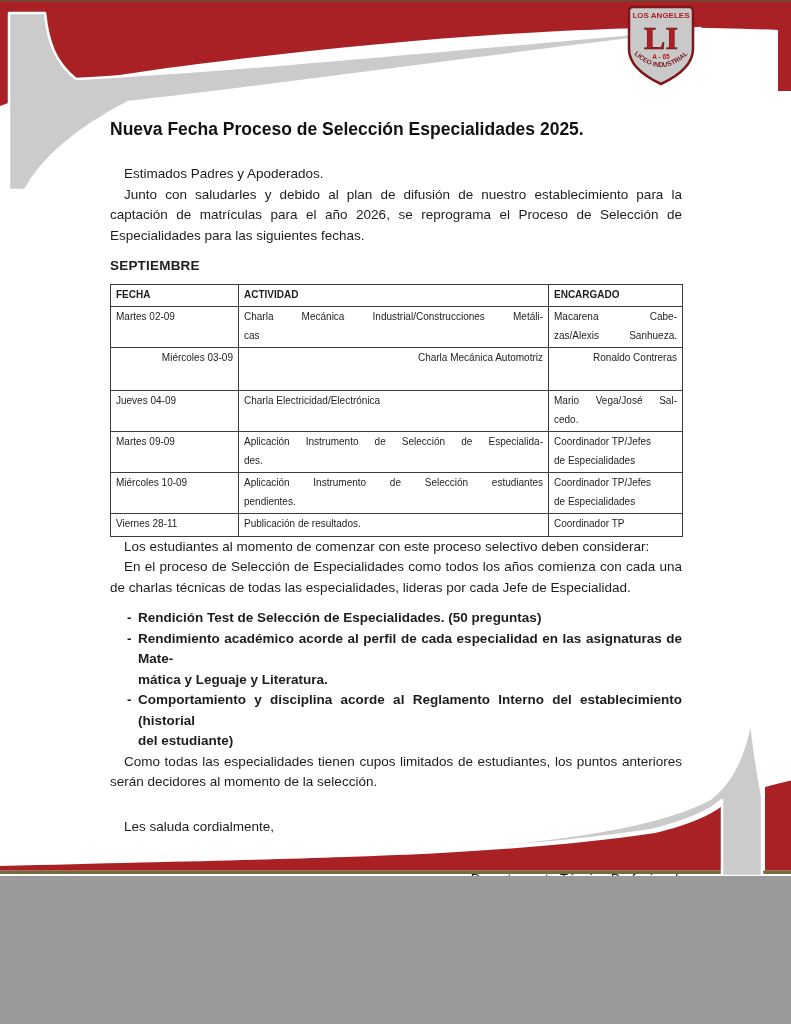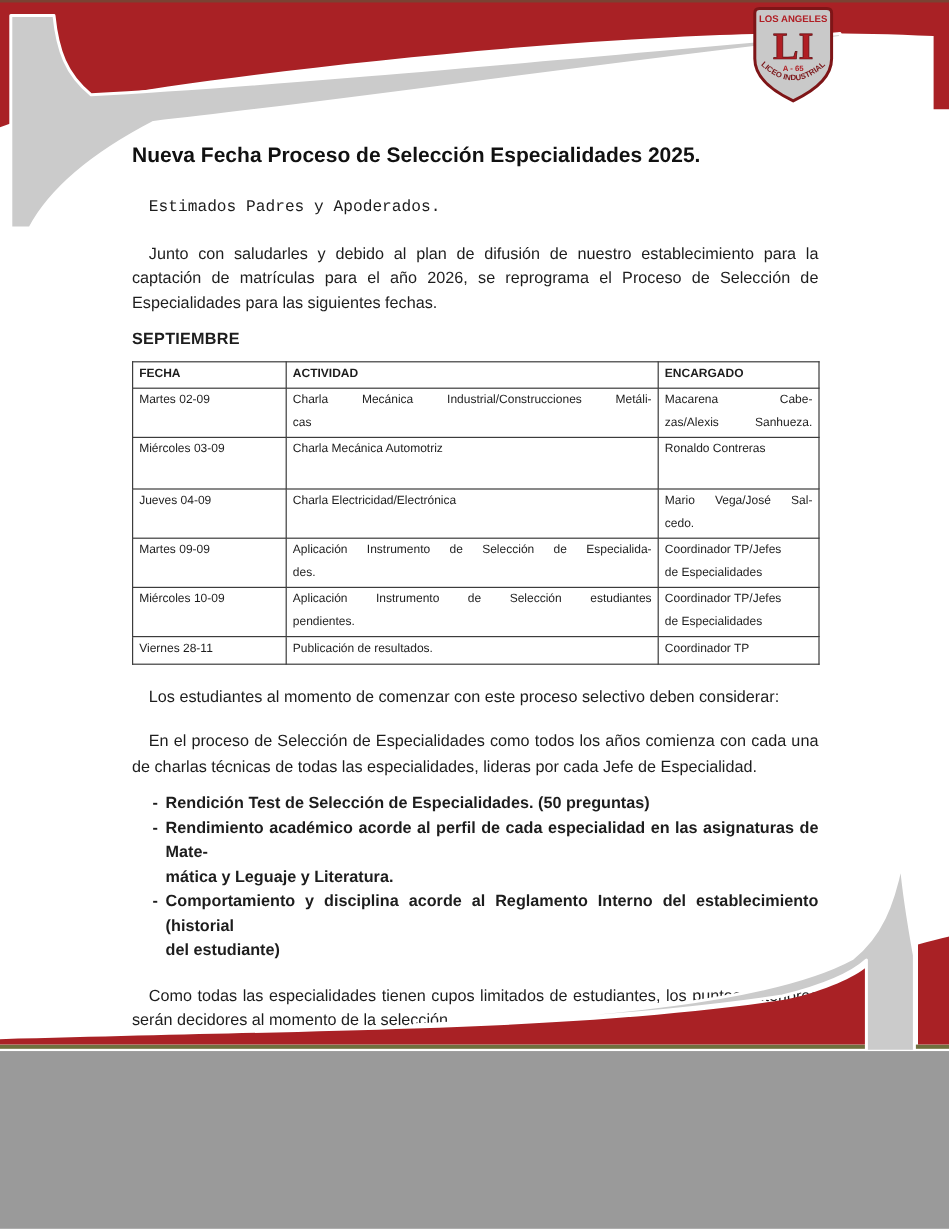--- a/index.html
+++ b/index.html
@@ -6,34 +6,34 @@
   .page{
     position:relative;width:791px;height:876px;margin:0 auto;background:#ffffff;
     overflow:hidden;font-family:"Liberation Sans","DejaVu Sans",sans-serif;color:#1d1d1d;
   }
   .deco-top{position:absolute;top:0;left:0;display:block;}
   .deco-bottom{position:absolute;left:0;bottom:0;display:block;}
   .logo{position:absolute;top:5px;left:627px;width:68px;height:82px;}
 
   .content{position:absolute;top:112px;left:110px;width:572px;font-size:13.5px;line-height:20.5px;}
   .title{font-size:17.5px;line-height:22px;font-weight:bold;text-align:left;margin:6px 0 0 0;color:#111;}
-  .greeting{margin:24px 0 0;text-indent:14px;font-family:Liberation Mono, monospace;}
-  .para{margin:17px 0 0;text-indent:14px;text-align:justify;}
+  .greeting{margin:24px 0 0;text-indent:14px;}
+  .para{margin:0 0 0;text-indent:14px;text-align:justify;}
   .month{margin:10px 0 0;font-weight:bold;letter-spacing:.2px;}
 
   table.schedule{border-collapse:collapse;table-layout:fixed;width:572px;margin-top:7px;}
   table.schedule col.c1{width:128px;} table.schedule col.c2{width:310px;} table.schedule col.c3{width:134px;}
   table.schedule th,table.schedule td{
     border:1px solid #3c3c3c;padding:1px 5px 2px;vertical-align:top;
     font-size:10px;line-height:18.5px;text-align:left;
   }
   table.schedule th{font-weight:bold;}
   .pre{white-space:pre-line;margin-top:40px;}
   .just{text-align:justify;text-align-last:justify;}
-  tr.r-tall td{height:39px;}
+  tr.r-tall td{height:39px;text-align:right;}
 
   ul.bullets{margin:10px 0 0;padding:0;list-style:none;font-weight:bold;}
   ul.bullets li{display:flex;margin:0;}
   ul.bullets .marker{flex:none;width:28px;padding-left:17px;box-sizing:border-box;}
   ul.bullets .btext{flex:1;text-align:justify;white-space:pre-line;}
 
   .farewell{margin:24px 0 12px;text-indent:14px;}
   .sig-dept{margin:32px 0 0;text-align:right;}
 </style>
 </head>

